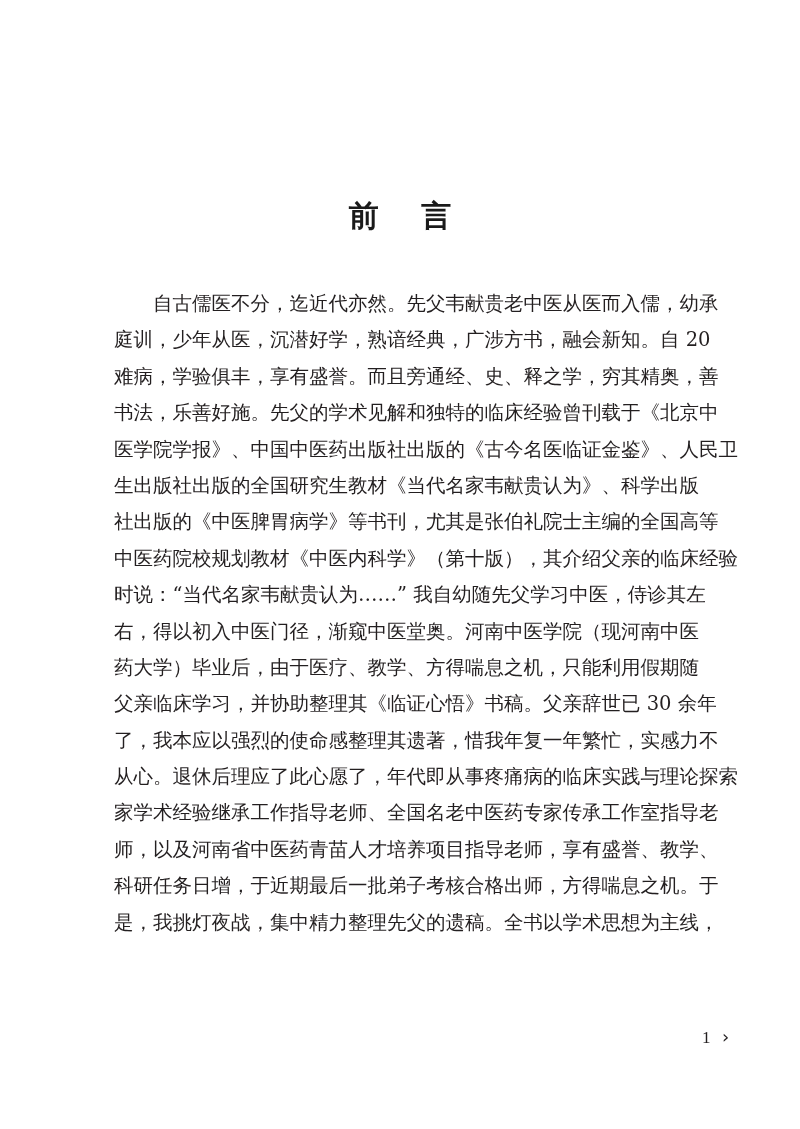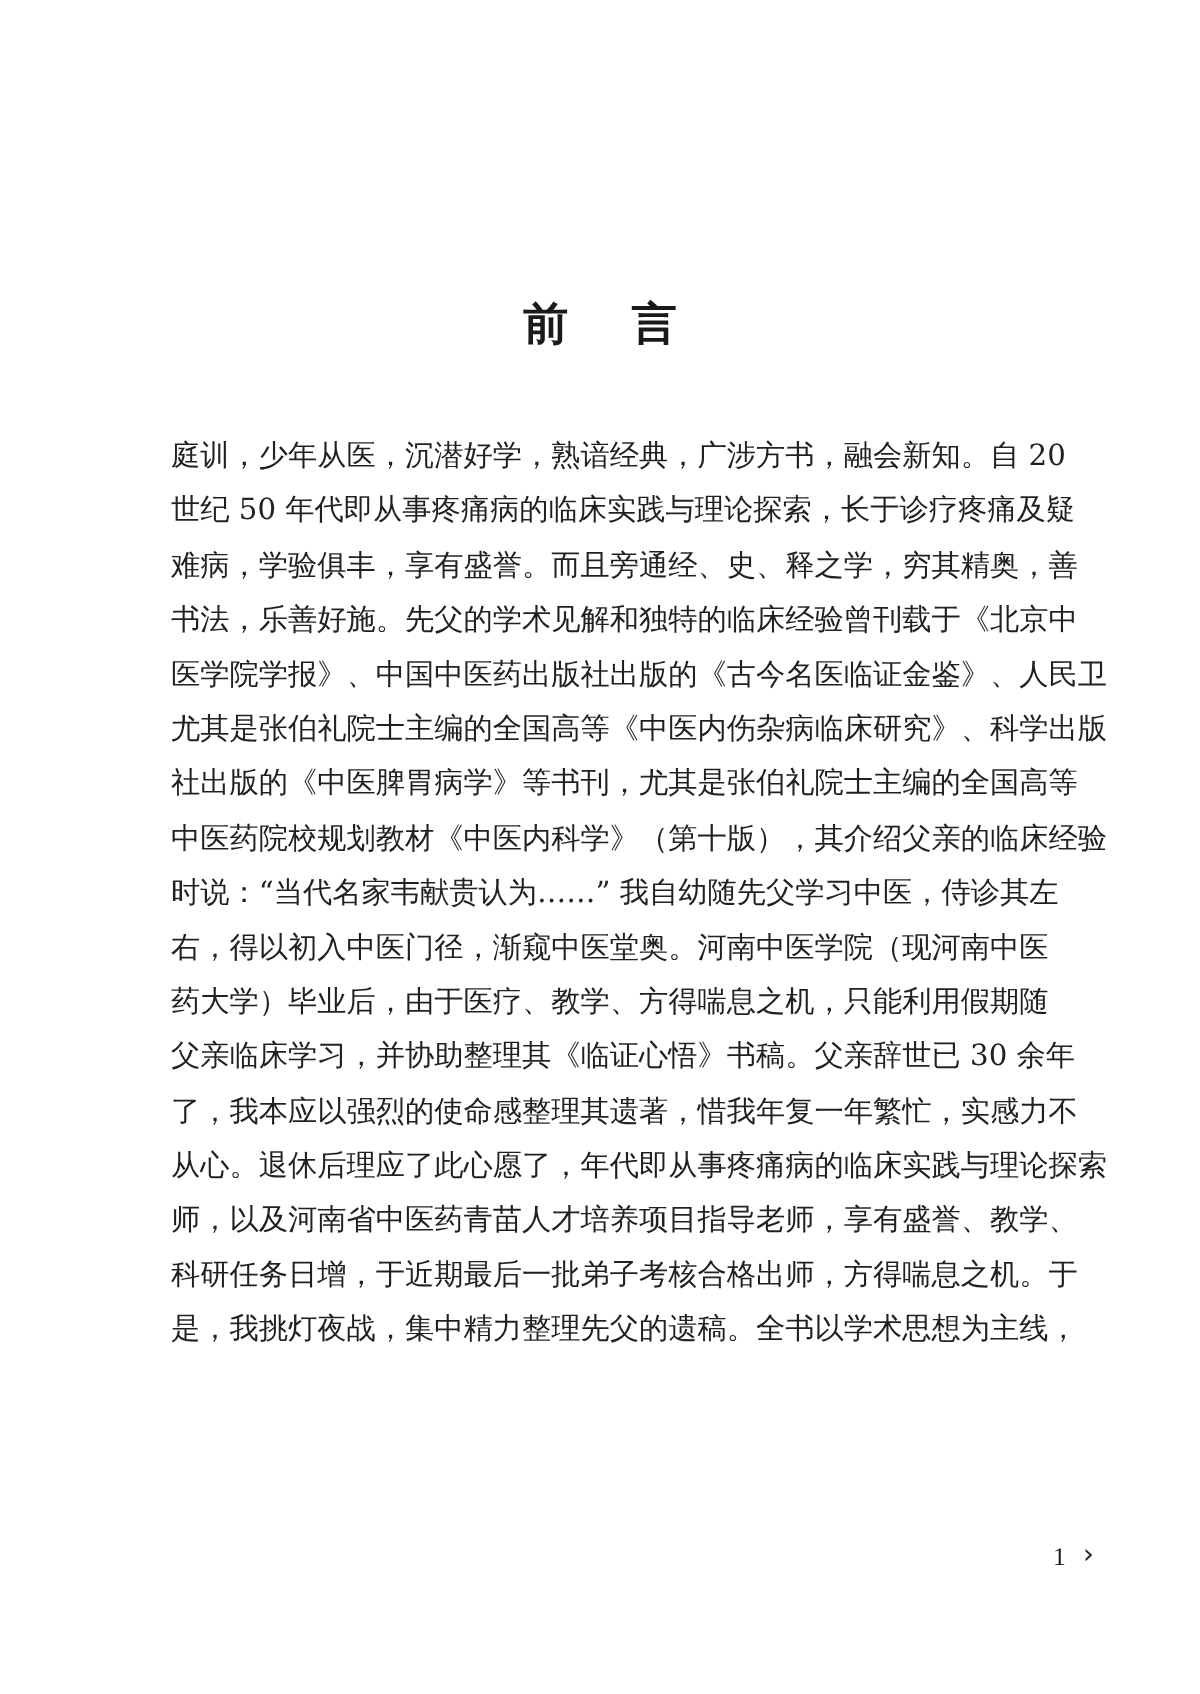--- a/index.html
+++ b/index.html
@@ -15,33 +15,34 @@
               font-family: "Liberation Serif", serif; }
   .page-arrow { position: absolute; top: 1026px; left: 722px; font-size: 18px; color: #231f20;
                 font-family: "DejaVu Sans", sans-serif; }
 </style>
 </head>
 <body>
 
 <div class="title">前 言</div>
 
 <div class="body-text">
+  <div class="line first">自古儒医不分，迄近代亦然。先父韦献贵老中医从医而入儒，幼承</div>
   <div class="line">庭训，少年从医，沉潜好学，熟谙经典，广涉方书，融会新知。自 20</div>
-  <div class="line">世纪 50 年代即从事疼痛病的临床实践与理论探索，长于诊疗疼痛及疑</div>
   <div class="line">难病，学验俱丰，享有盛誉。而且旁通经、史、释之学，穷其精奥，善</div>
   <div class="line">书法，乐善好施。先父的学术见解和独特的临床经验曾刊载于《北京中</div>
   <div class="line">医学院学报》、中国中医药出版社出版的《古今名医临证金鉴》、人民卫</div>
-  <div class="line">尤其是张伯礼院士主编的全国高等《中医内伤杂病临床研究》、科学出版</div>
+  <div class="line">生出版社出版的全国研究生教材《当代名家韦献贵认为》、科学出版</div>
   <div class="line">社出版的《中医脾胃病学》等书刊，尤其是张伯礼院士主编的全国高等</div>
   <div class="line">中医药院校规划教材《中医内科学》（第十版），其介绍父亲的临床经验</div>
   <div class="line">时说：“当代名家韦献贵认为……” 我自幼随先父学习中医，侍诊其左</div>
   <div class="line">右，得以初入中医门径，渐窥中医堂奥。河南中医学院（现河南中医</div>
   <div class="line">药大学）毕业后，由于医疗、教学、方得喘息之机，只能利用假期随</div>
   <div class="line">父亲临床学习，并协助整理其《临证心悟》书稿。父亲辞世已 30 余年</div>
   <div class="line">了，我本应以强烈的使命感整理其遗著，惜我年复一年繁忙，实感力不</div>
   <div class="line">从心。退休后理应了此心愿了，年代即从事疼痛病的临床实践与理论探索</div>
+  <div class="line">家学术经验继承工作指导老师、全国名老中医药专家传承工作室指导老</div>
   <div class="line">师，以及河南省中医药青苗人才培养项目指导老师，享有盛誉、教学、</div>
   <div class="line">科研任务日增，于近期最后一批弟子考核合格出师，方得喘息之机。于</div>
   <div class="line">是，我挑灯夜战，集中精力整理先父的遗稿。全书以学术思想为主线，</div>
 </div>
 
 <div class="page-num">1</div>
 <div class="page-arrow">›</div>
 
 </body></html>

